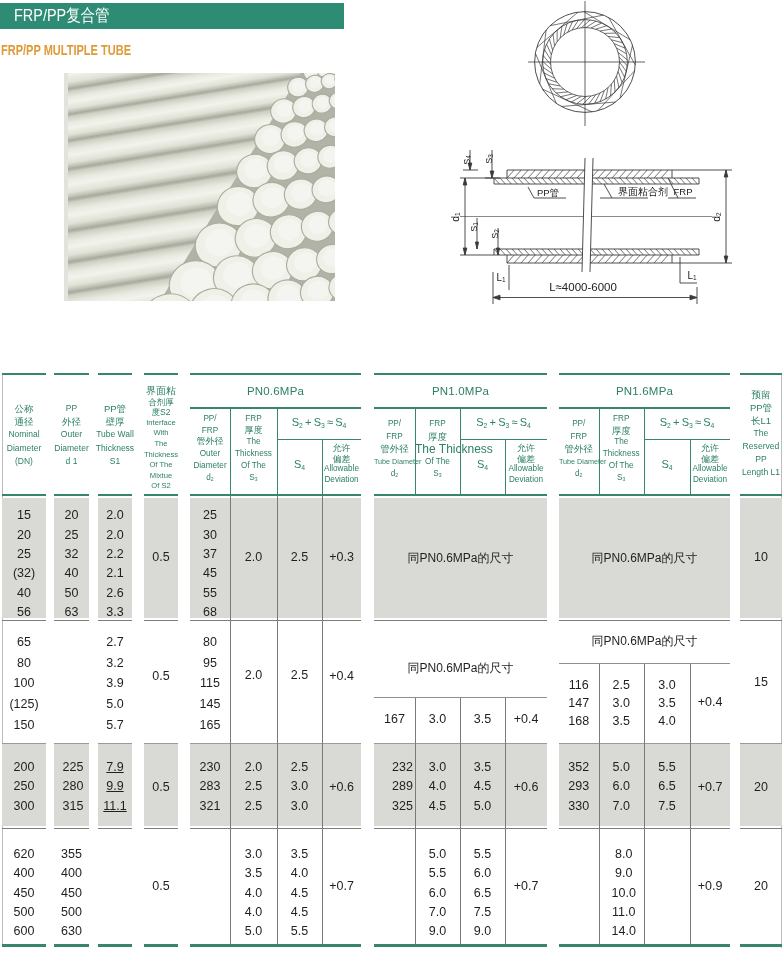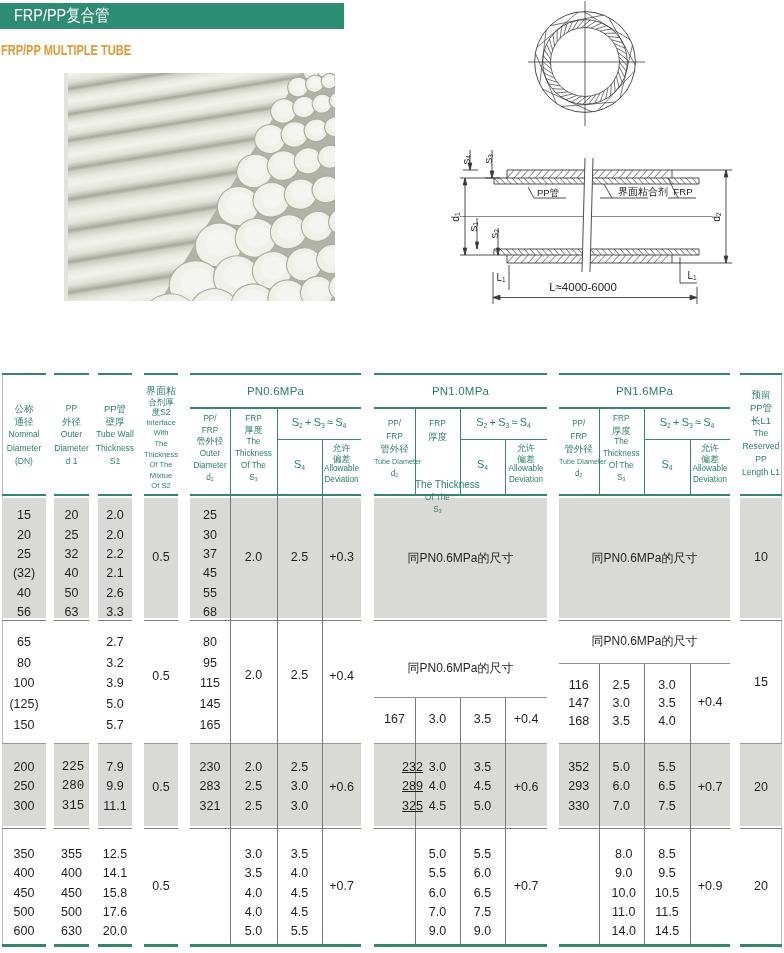--- a/index.html
+++ b/index.html
@@ -646,21 +646,21 @@
       <div style="font-size:8.2px;">PP/</div>
       <div style="font-size:8.2px;">FRP</div>
       <div style="font-size:9.5px;">管外径</div>
       <div style="font-size:7.2px;white-space:nowrap;">Tube Diameter</div>
       <div style="font-size:8.2px;">d<sub>2</sub></div>
     </div>
 
 <div class="abs ct grn" style="left:415px;top:418px;width:45px;line-height:12.6px;">
       <div style="font-size:8.2px;">FRP</div>
       <div style="font-size:9.5px;">厚度</div>
-      <div style="font-size:10px;white-space:nowrap;margin-top:36px;">The Thickness</div>
+      <div style="font-size:12px;white-space:nowrap;">The Thickness</div>
       <div style="font-size:8.2px;">Of The</div>
       <div style="font-size:8.2px;">S<sub>3</sub></div>
     </div>
 
 <div class="abs ct grn" style="left:460px;top:458px;width:45px;font-size:11px;">S<sub>4</sub></div>
 
 <div class="abs ct grn" style="left:505px;top:443px;width:42px;line-height:10.6px;">
       <div style="font-size:9px;">允许</div>
       <div style="font-size:9px;">偏差</div>
       <div style="font-size:8.2px;">Allowable</div>
@@ -771,63 +771,56 @@
       <div>145</div>
       <div>165</div>
     </div>
 
 <div class="abs ct num" style="left:2px;top:757.7px;width:44px;line-height:19.5px;">
       <div>200</div>
       <div>250</div>
       <div>300</div>
     </div>
 
-<div class="abs ct num" style="left:54px;top:757.7px;width:38px;line-height:19.5px;font-family:Liberation Mono, monospace;">
+<div class="abs ct num" style="left:54px;top:757.7px;width:38px;line-height:19.5px;">
       <div>225</div>
       <div>280</div>
       <div>315</div>
     </div>
 
-<div class="abs ct num" style="left:98px;top:757.7px;width:34px;line-height:19.5px;">
+<div class="abs ct num" style="left:98px;top:757.7px;width:34px;line-height:19.5px;text-decoration:underline;">
       <div>7.9</div>
       <div>9.9</div>
       <div>11.1</div>
     </div>
 
 <div class="abs ct num" style="left:144px;top:780px;width:34px;font-size:12.5px;">0.5</div>
 
 <div class="abs ct num" style="left:190px;top:757.7px;width:40px;line-height:19.5px;">
       <div>230</div>
       <div>283</div>
       <div>321</div>
     </div>
 
 <div class="abs ct num" style="left:2px;top:844.8px;width:44px;line-height:19.4px;">
-      <div>350</div>
+      <div>620</div>
       <div>400</div>
       <div>450</div>
       <div>500</div>
       <div>600</div>
     </div>
 
 <div class="abs ct num" style="left:54px;top:844.8px;width:35px;line-height:19.4px;">
       <div>355</div>
       <div>400</div>
       <div>450</div>
       <div>500</div>
       <div>630</div>
     </div>
 
-<div class="abs ct num" style="left:98px;top:844.8px;width:34px;line-height:19.4px;">
-      <div>12.5</div>
-      <div>14.1</div>
-      <div>15.8</div>
-      <div>17.6</div>
-      <div>20.0</div>
-    </div>
 
 <div class="abs ct num" style="left:144px;top:879.0px;width:34px;font-size:12.5px;">0.5</div>
 
 
 <div class="abs ct num" style="left:230px;top:550.0px;width:47px;font-size:12.5px;">2.0</div>
 
 <div class="abs ct num" style="left:277px;top:550.0px;width:45px;font-size:12.5px;">2.5</div>
 
 <div class="abs ct num" style="left:322px;top:550.0px;width:39px;font-size:12.5px;">+0.3</div>
 
@@ -874,21 +867,21 @@
 <div class="abs ct num" style="left:374px;top:660.0px;width:173px;font-size:12px;">同PN0.6MPa的尺寸</div>
 
 <div class="abs ct num" style="left:374px;top:711.5px;width:41px;font-size:12.5px;">167</div>
 
 <div class="abs ct num" style="left:415px;top:711.5px;width:45px;font-size:12.5px;">3.0</div>
 
 <div class="abs ct num" style="left:460px;top:711.5px;width:45px;font-size:12.5px;">3.5</div>
 
 <div class="abs ct num" style="left:505px;top:711.5px;width:42px;font-size:12.5px;">+0.4</div>
 
-<div class="abs ct num" style="left:392px;top:757.7px;width:41px;line-height:19.5px;text-decoration:underline;">
+<div class="abs ct num" style="left:382px;top:757.7px;width:41px;line-height:19.5px;">
       <div>232</div>
       <div>289</div>
       <div>325</div>
     </div>
 
 <div class="abs ct num" style="left:415px;top:757.7px;width:45px;line-height:19.5px;">
       <div>3.0</div>
       <div>4.0</div>
       <div>4.5</div>
     </div>
@@ -966,27 +959,20 @@
 
 
 <div class="abs ct num" style="left:601px;top:844.8px;width:45.5px;line-height:19.4px;">
       <div>8.0</div>
       <div>9.0</div>
       <div>10.0</div>
       <div>11.0</div>
       <div>14.0</div>
     </div>
 
-<div class="abs ct num" style="left:644px;top:844.8px;width:46px;line-height:19.4px;">
-      <div>8.5</div>
-      <div>9.5</div>
-      <div>10.5</div>
-      <div>11.5</div>
-      <div>14.5</div>
-    </div>
 
 <div class="abs ct num" style="left:690px;top:879.0px;width:40px;font-size:12.5px;">+0.9</div>
 
 <div class="abs ct num" style="left:740px;top:550.0px;width:42px;font-size:12.5px;">10</div>
 
 <div class="abs ct num" style="left:740px;top:674.5px;width:42px;font-size:12.5px;">15</div>
 
 <div class="abs ct num" style="left:740px;top:780px;width:42px;font-size:12.5px;">20</div>
 
 <div class="abs ct num" style="left:740px;top:879.0px;width:42px;font-size:12.5px;">20</div>

